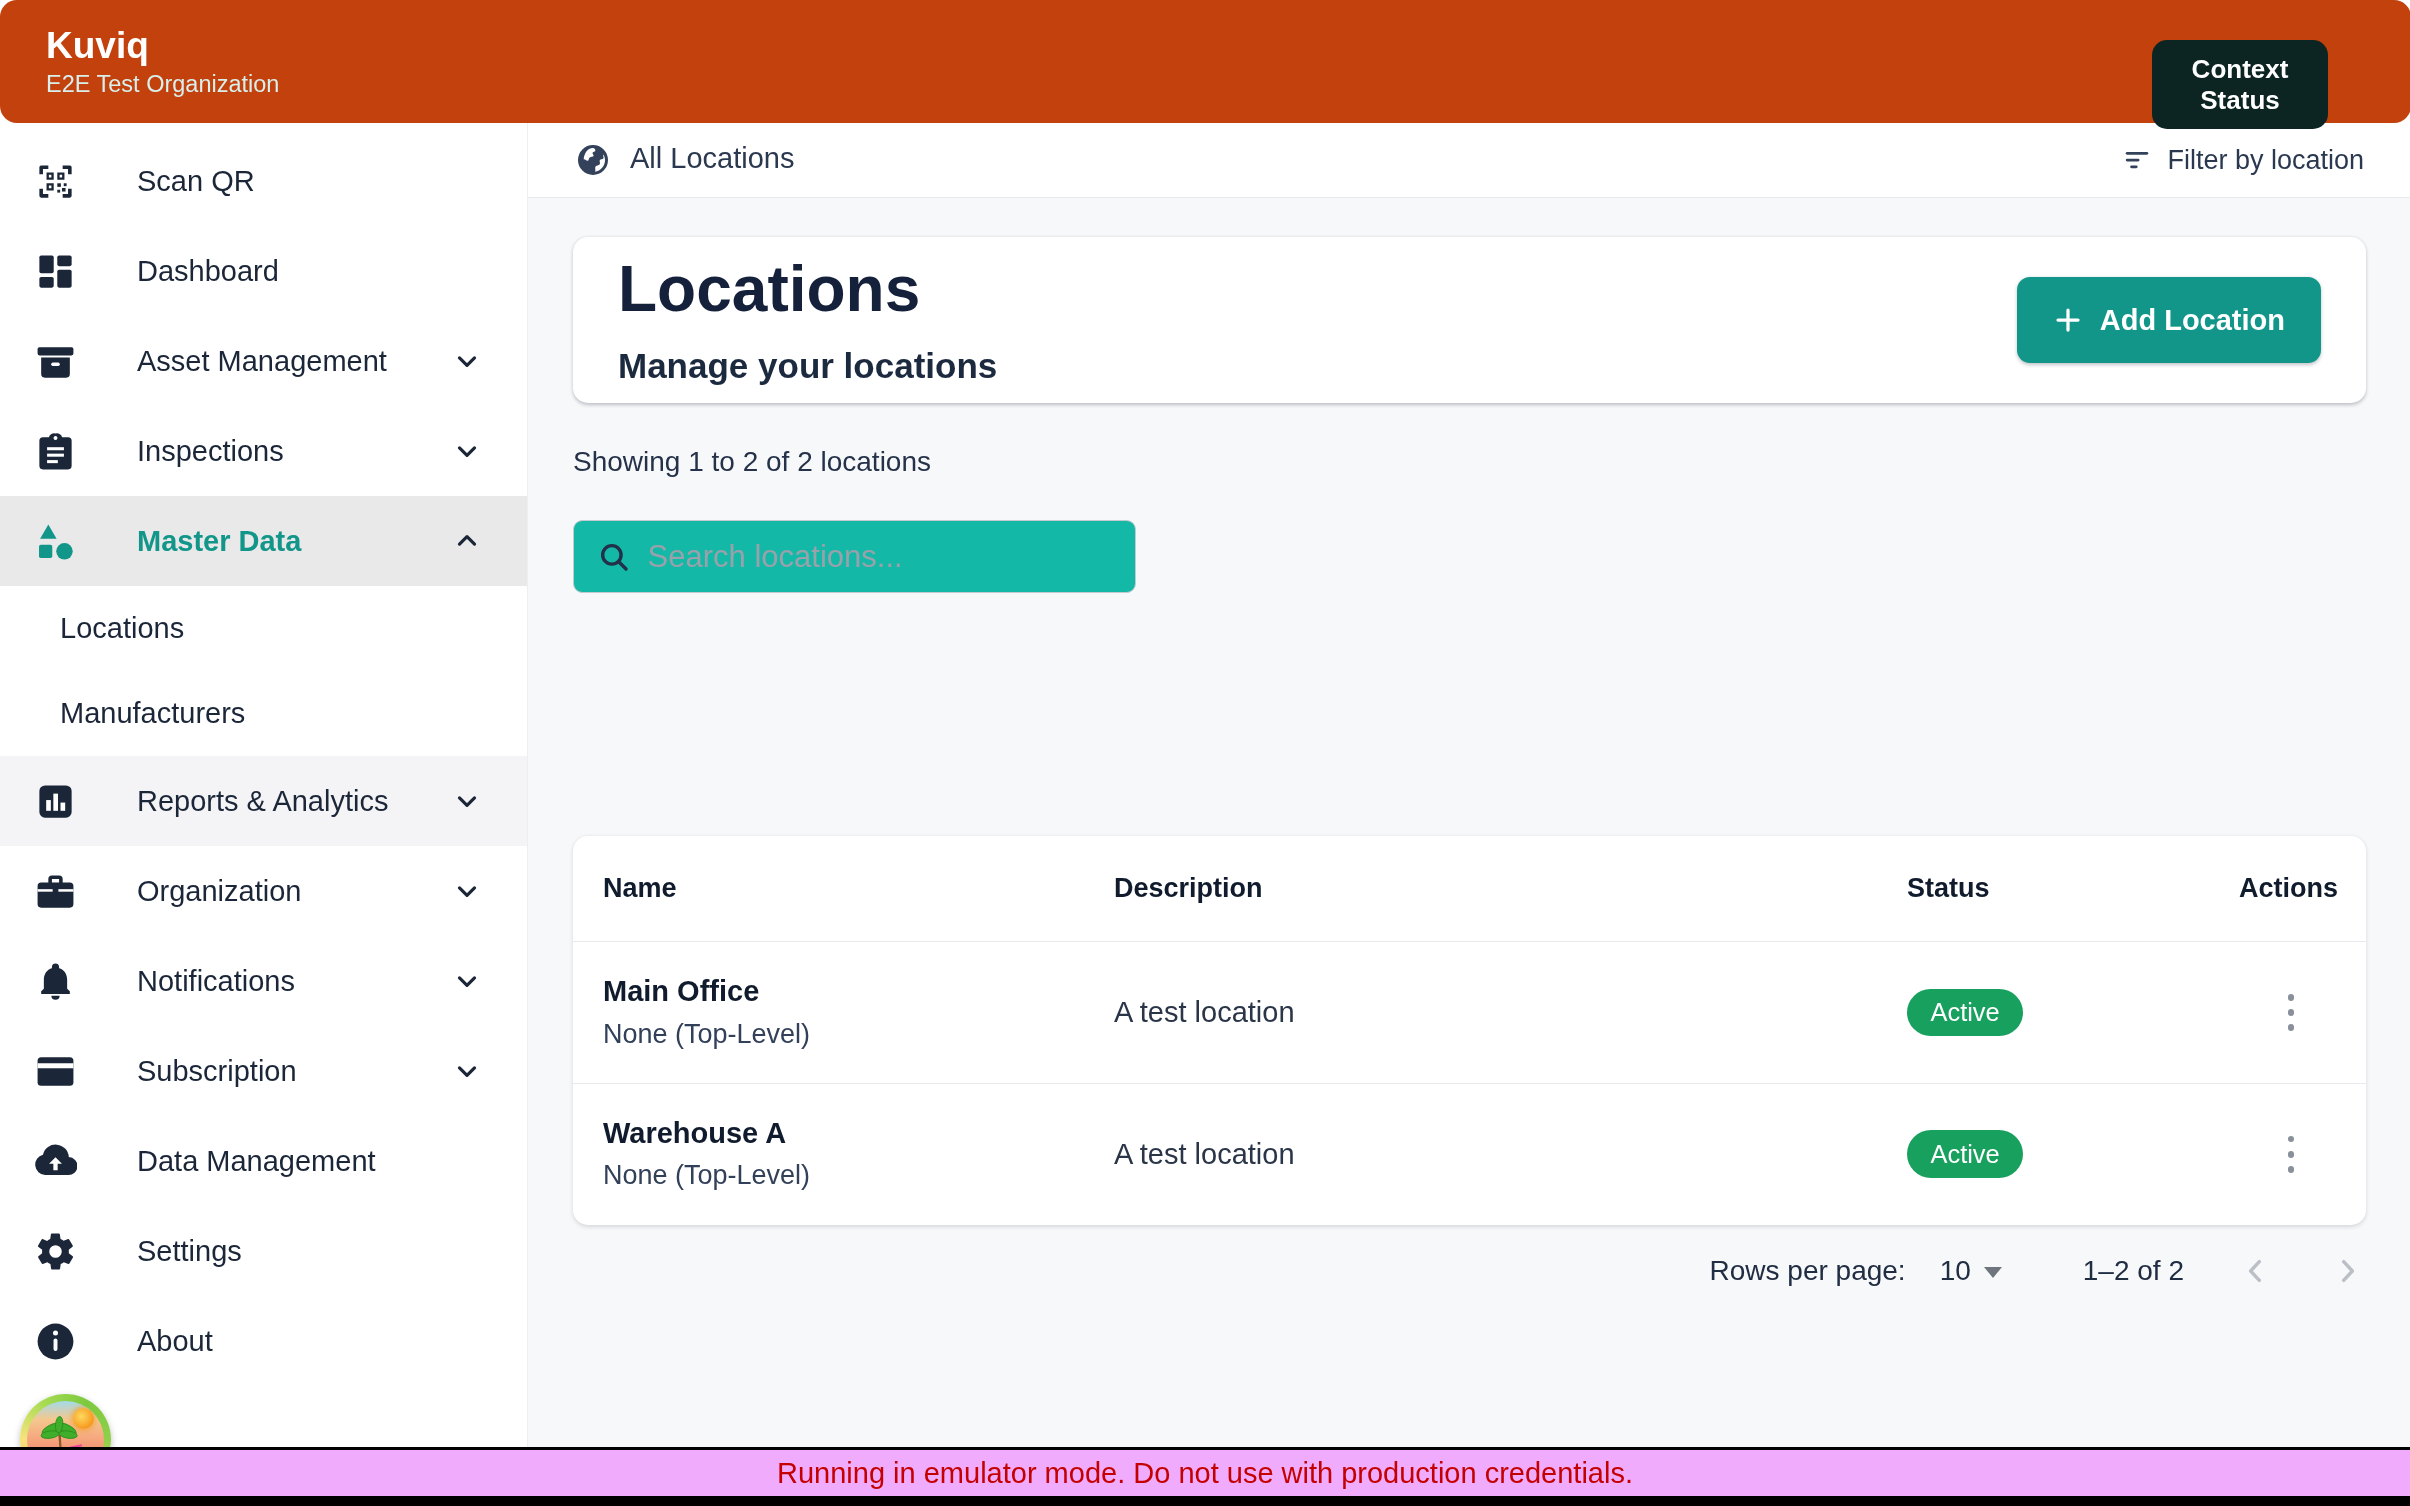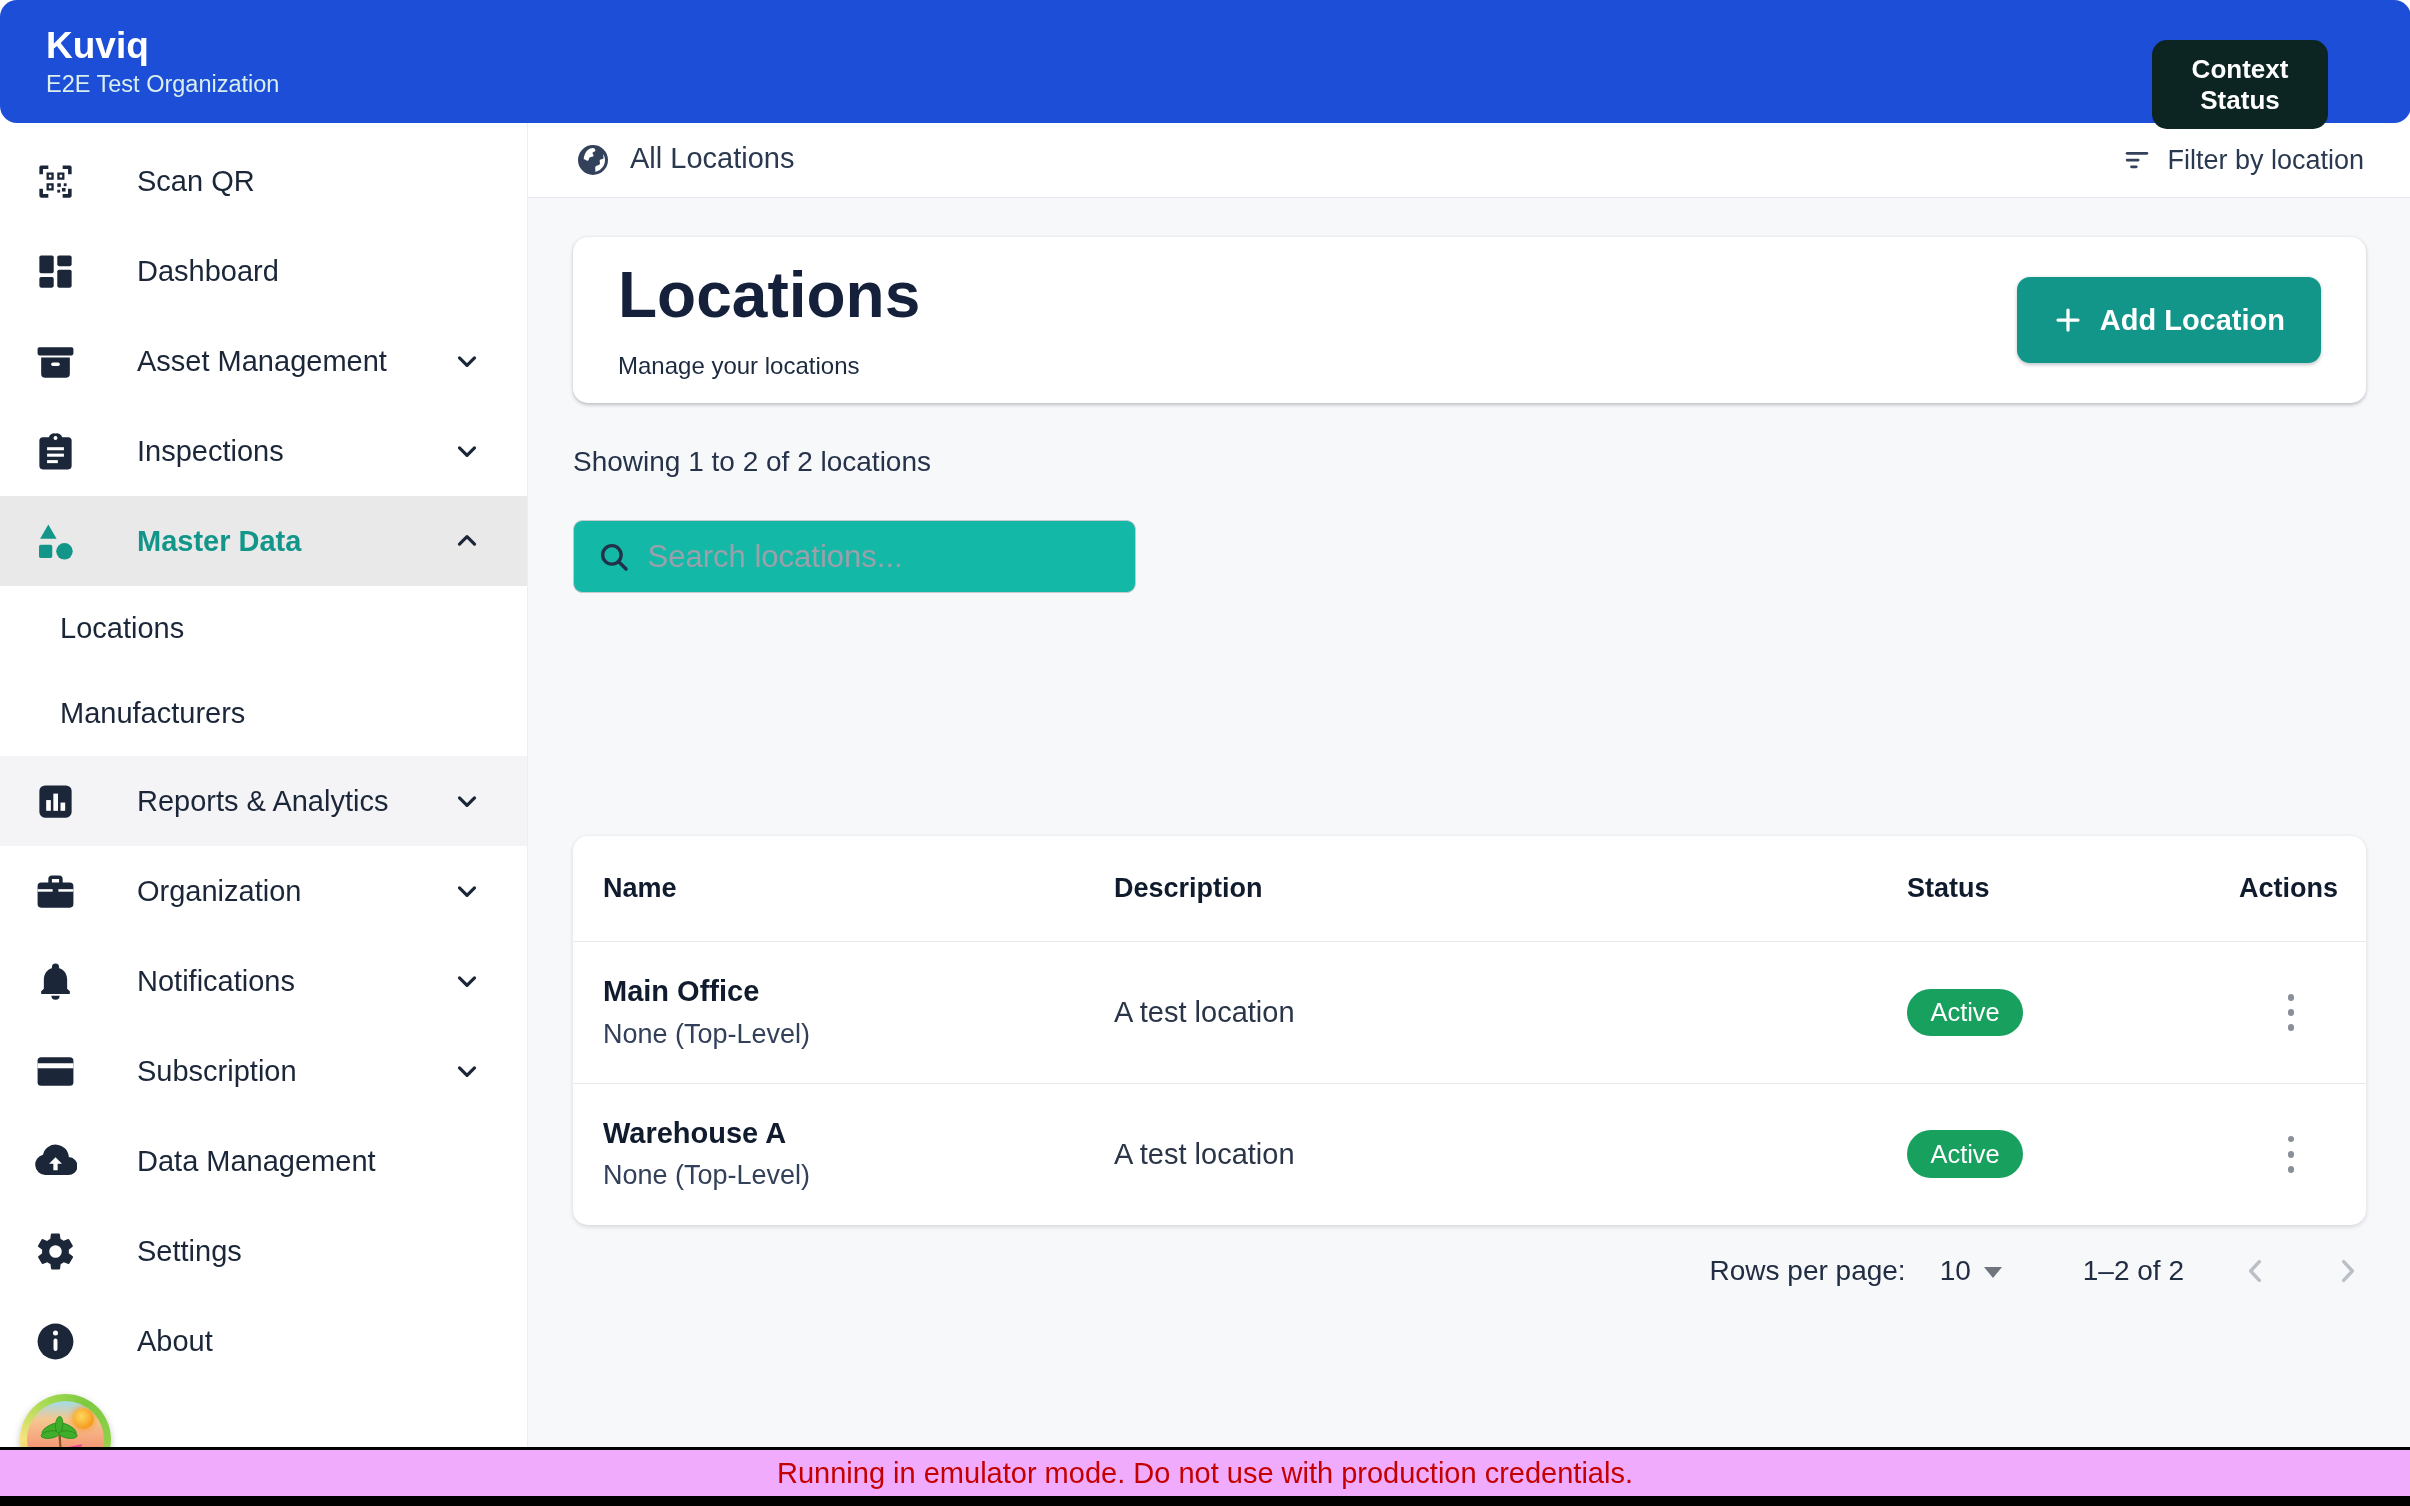--- a/index.html
+++ b/index.html
@@ -1,21 +1,21 @@
 <!DOCTYPE html>
 <html style="font-size:15px"><head>
 <meta charset="utf-8">
 <style>
   * { margin:0; padding:0; box-sizing:border-box; }
   html,body { width:2411px; height:1507px; overflow:hidden; background:#fff;
     font-family:"Liberation Sans","DejaVu Sans",sans-serif; }
   .screen { position:relative; width:2411px; height:1507px; }
 
   
-  .app-header { position:relative; height:123px; background:#1d4ed8; border-radius:17px;
+  .app-header { position:relative; height:123px; background:#c2410c; border-radius:17px;
     display:flex; align-items:center; padding:0 42px 0 46px; z-index:10; }
   .brand-title { color:#fff; font-size:37px; font-weight:700; line-height:1.15; }
   .brand-sub { color:#d9efec; font-size:23.5px; font-weight:400; margin-top:3.8px; }
   .header-right { margin-left:auto; position:relative; width:217px; height:123px; }
   .avatar-circle { position:absolute; right:52px; top:45px; width:75px; height:75px;
     border-radius:50%; background:#0d7a70; }
   .avatar-circle svg { width:53px; height:53px; margin:11.3px; opacity:.55; }
   .context-btn { position:absolute; right:41px; top:40px; width:176px; height:89px;
     background:#0c2523; color:#fff; border:none; border-radius:15px;
     font-size:26px; font-weight:700; font-family:inherit; cursor:pointer; }
@@ -72,21 +72,21 @@
     color:#2b3950; font-size:27px; cursor:pointer; }
   .filter-icon { width:30px; height:30px; color:#33415a; }
   .filter-icon svg { width:30px; height:30px; display:block; }
 
   .content { flex:1; padding:39px 45px 0 45px; }
 
   .head-card { background:#fff; border-radius:15px; height:166px; padding:0 45px;
     display:flex; align-items:center; justify-content:space-between;
     box-shadow:0 1.9px 3.8px rgba(15,23,42,.25); }
   .page-title { font-size:64px; font-weight:700; color:#15203a; line-height:1.1; }
-  .page-sub { font-size:24px; font-weight:400; color:#1c2a40; margin-top:22px; }
+  .page-sub { font-size:35px; font-weight:700; color:#1c2a40; margin-top:22px; }
   .add-btn { display:flex; align-items:center; gap:17px; background:#12968A; color:#fff;
     border:none; border-radius:13px; height:86px; padding:0 36px;
     font-size:29px; font-weight:600; font-family:inherit; cursor:pointer;
     box-shadow:0 1.9px 3.8px rgba(15,23,42,.25); }
   .plus-icon { width:30px; height:30px; }
   .plus-icon svg { width:30px; height:30px; display:block; }
 
   .showing { margin-top:43px; font-size:28px; color:#25324a; }
 
   .search-box { margin-top:42px; width:563px; height:73px; background:#14b8a6;

